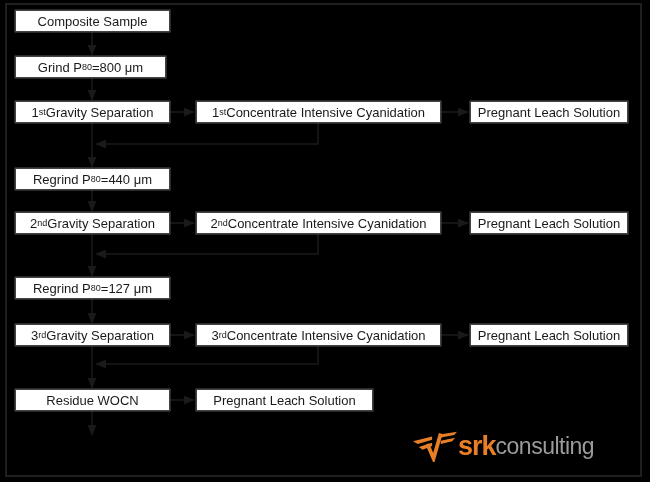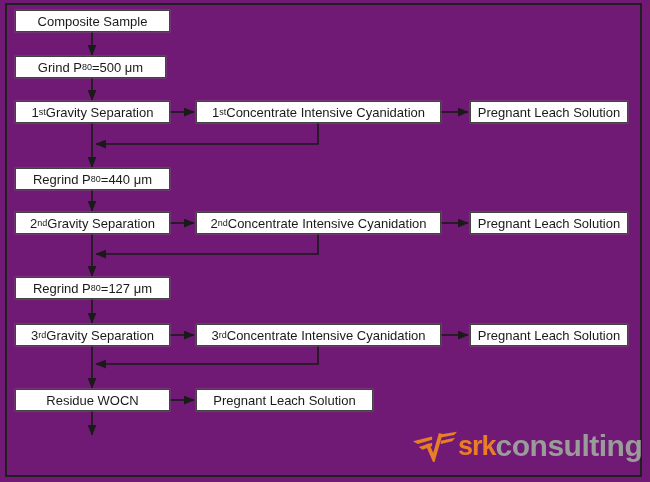--- a/index.html
+++ b/index.html
@@ -1,20 +1,20 @@
 <!DOCTYPE html>
 <html><head>
 <meta charset="utf-8">
 <style>
   html, body { margin: 0; padding: 0; background: #ffffff; }
   .canvas {
     position: relative;
     width: 650px;
     height: 482px;
-    background: #701a75;
+    background: #000000;
     font-family: "Liberation Sans", sans-serif;
     overflow: hidden;
   }
   .frame {
     position: absolute;
     left: 5px; top: 3px;
     width: 637px; height: 474px;
     border: 2px solid #1f1f1f;
     box-sizing: border-box;
     pointer-events: none;
@@ -51,22 +51,22 @@
     display: flex;
     align-items: center;
   }
   .logo .brand {
     font-size: 27px;
     font-weight: bold;
     letter-spacing: -1px;
     color: #e87e26;
   }
   .logo .word {
-    font-size: 30px;
-    font-weight: bold;
+    font-size: 23px;
+    font-weight: normal;
     letter-spacing: -0.5px;
     color: #9b9b9b;
   }
 </style>
 </head>
 <body>
 
 <div class="canvas">
 
   <div class="frame"></div>
@@ -99,21 +99,21 @@
     </g>
   </svg>
 
   <div class="node" style="left:15px; top:10px; width:155px;">
     <span>Composite Sample</span>
   </div>
 
   <div class="node" style="left:15px; top:56px; width:151px;">
     <span>Grind P</span>
       <sub>80</sub>
-      <span>=500 μm</span>
+      <span>=800 μm</span>
   </div>
 
   <div class="node" style="left:15px; top:101px; width:155px;">
     <span>1</span>
       <sup>st</sup>
       <span> Gravity Separation</span>
   </div>
 
   <div class="node" style="left:196px; top:101px; width:245px;">
     <span>1</span>

